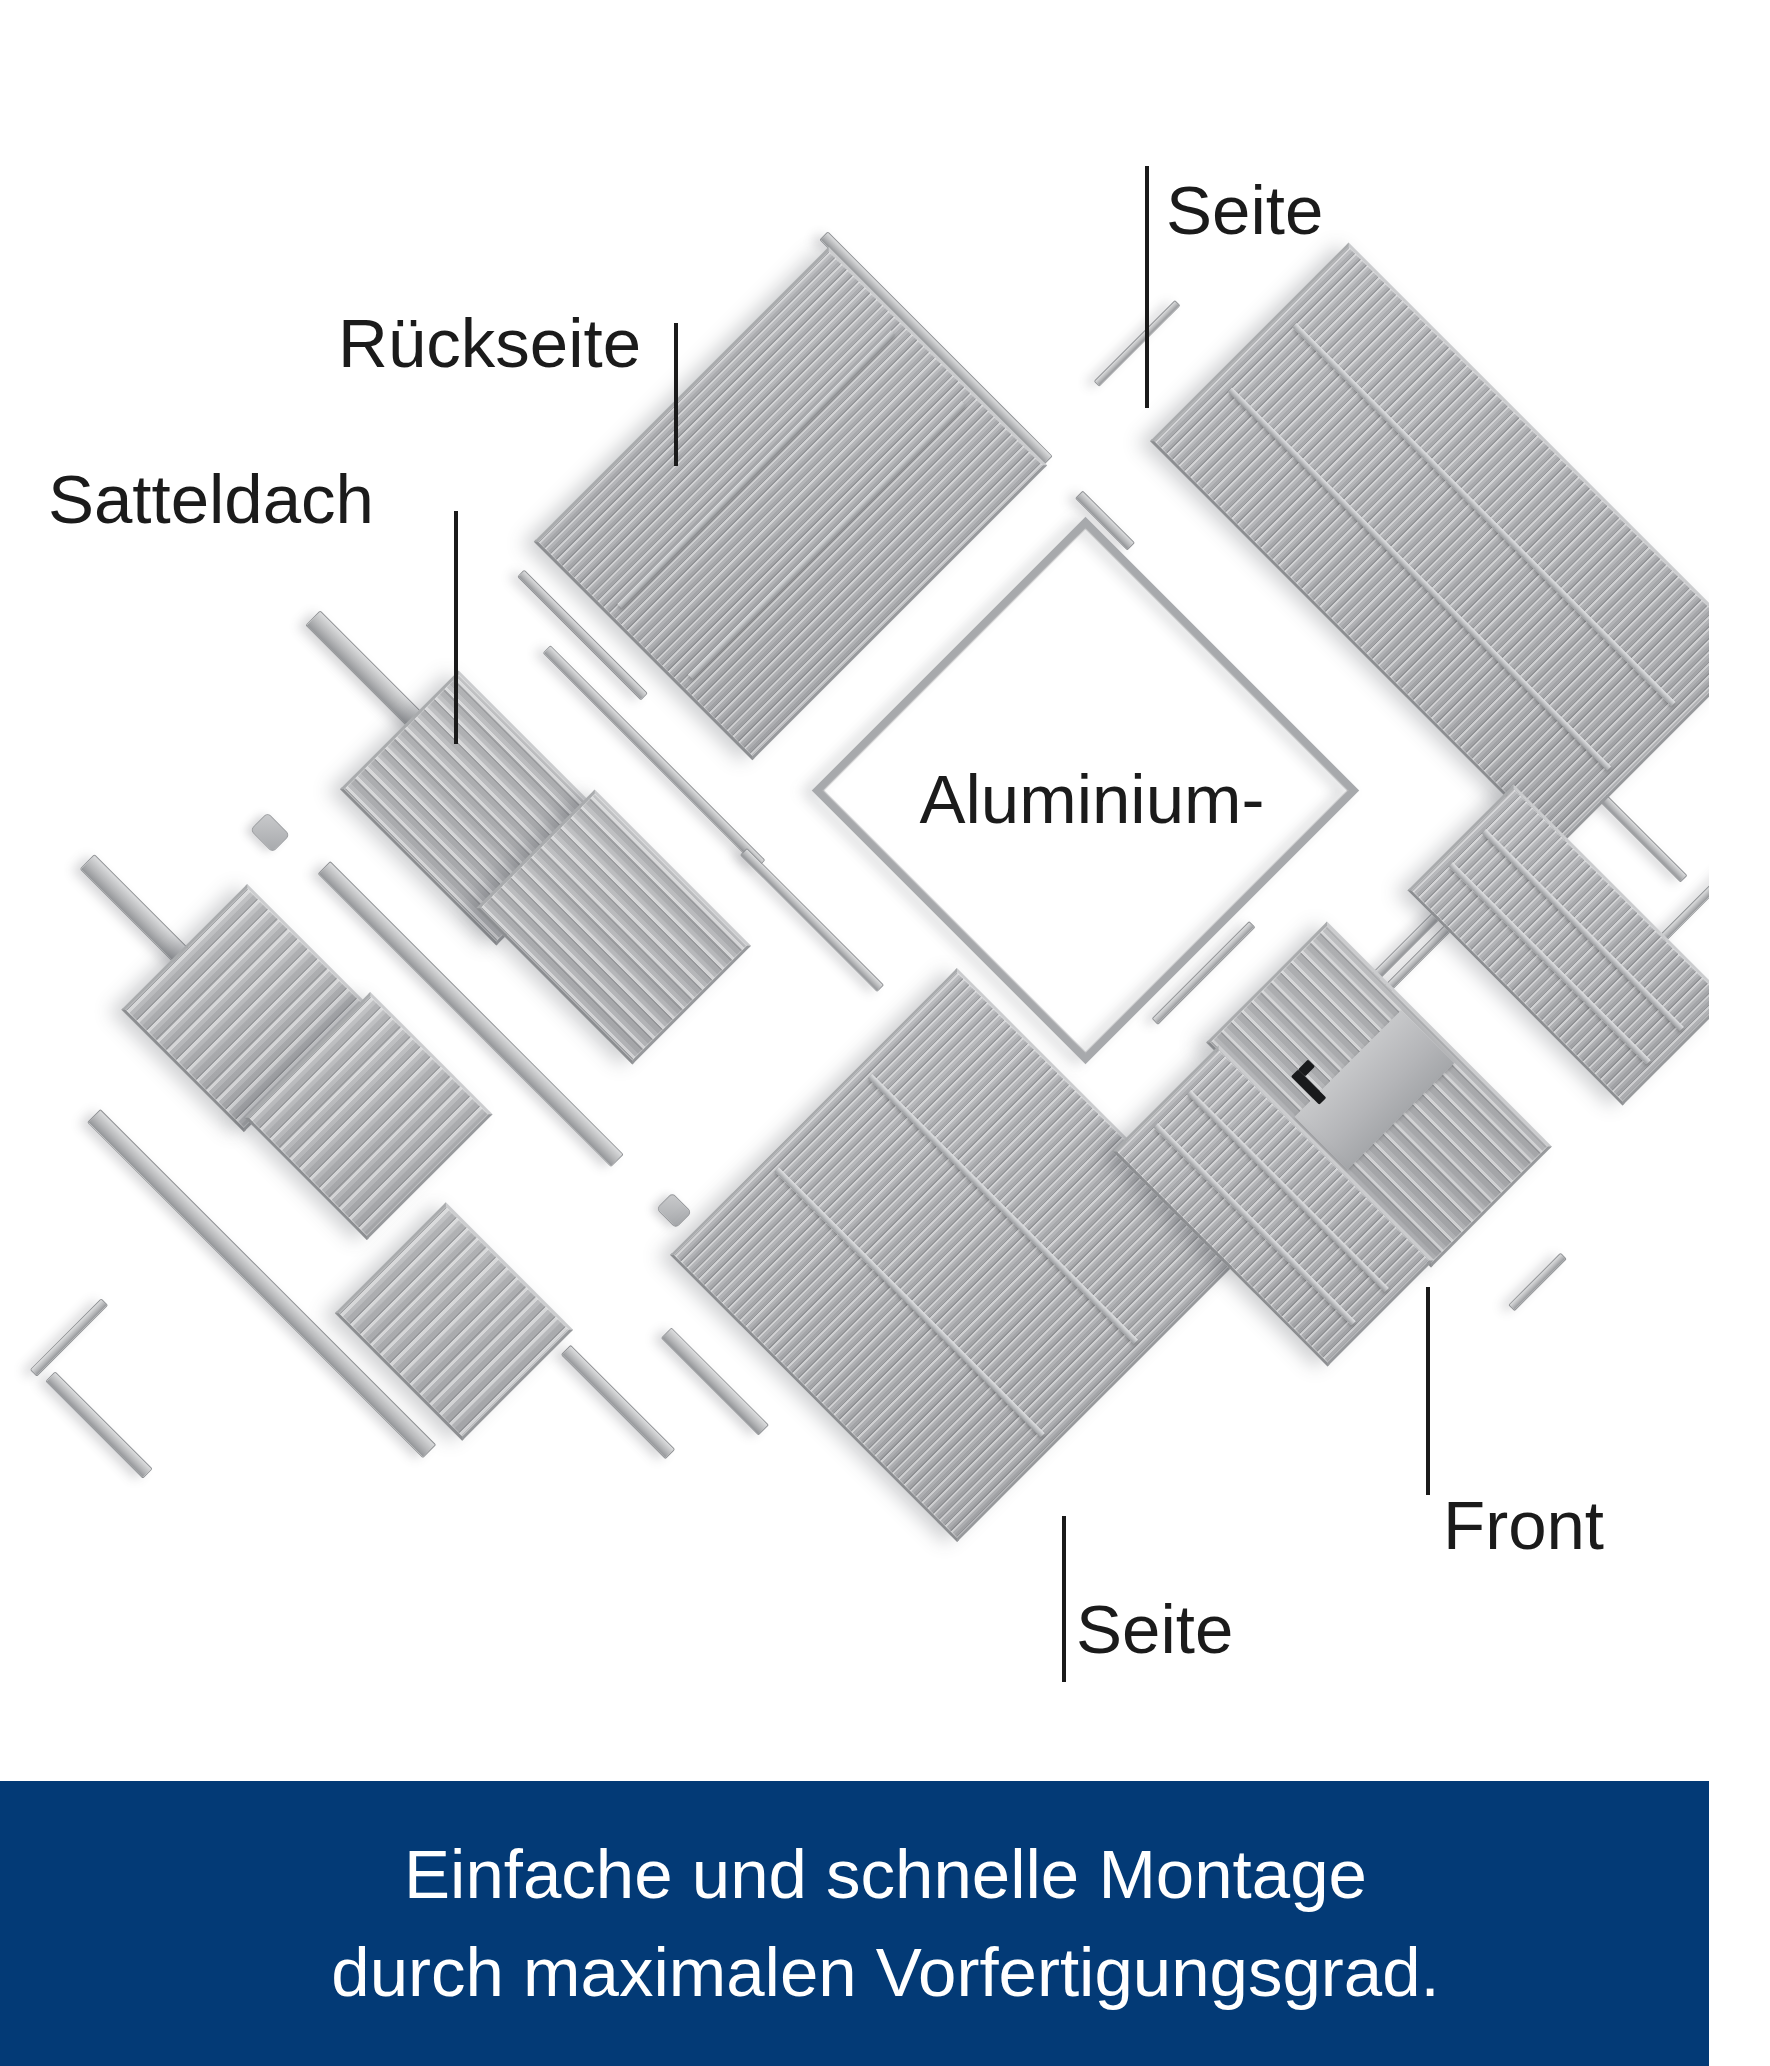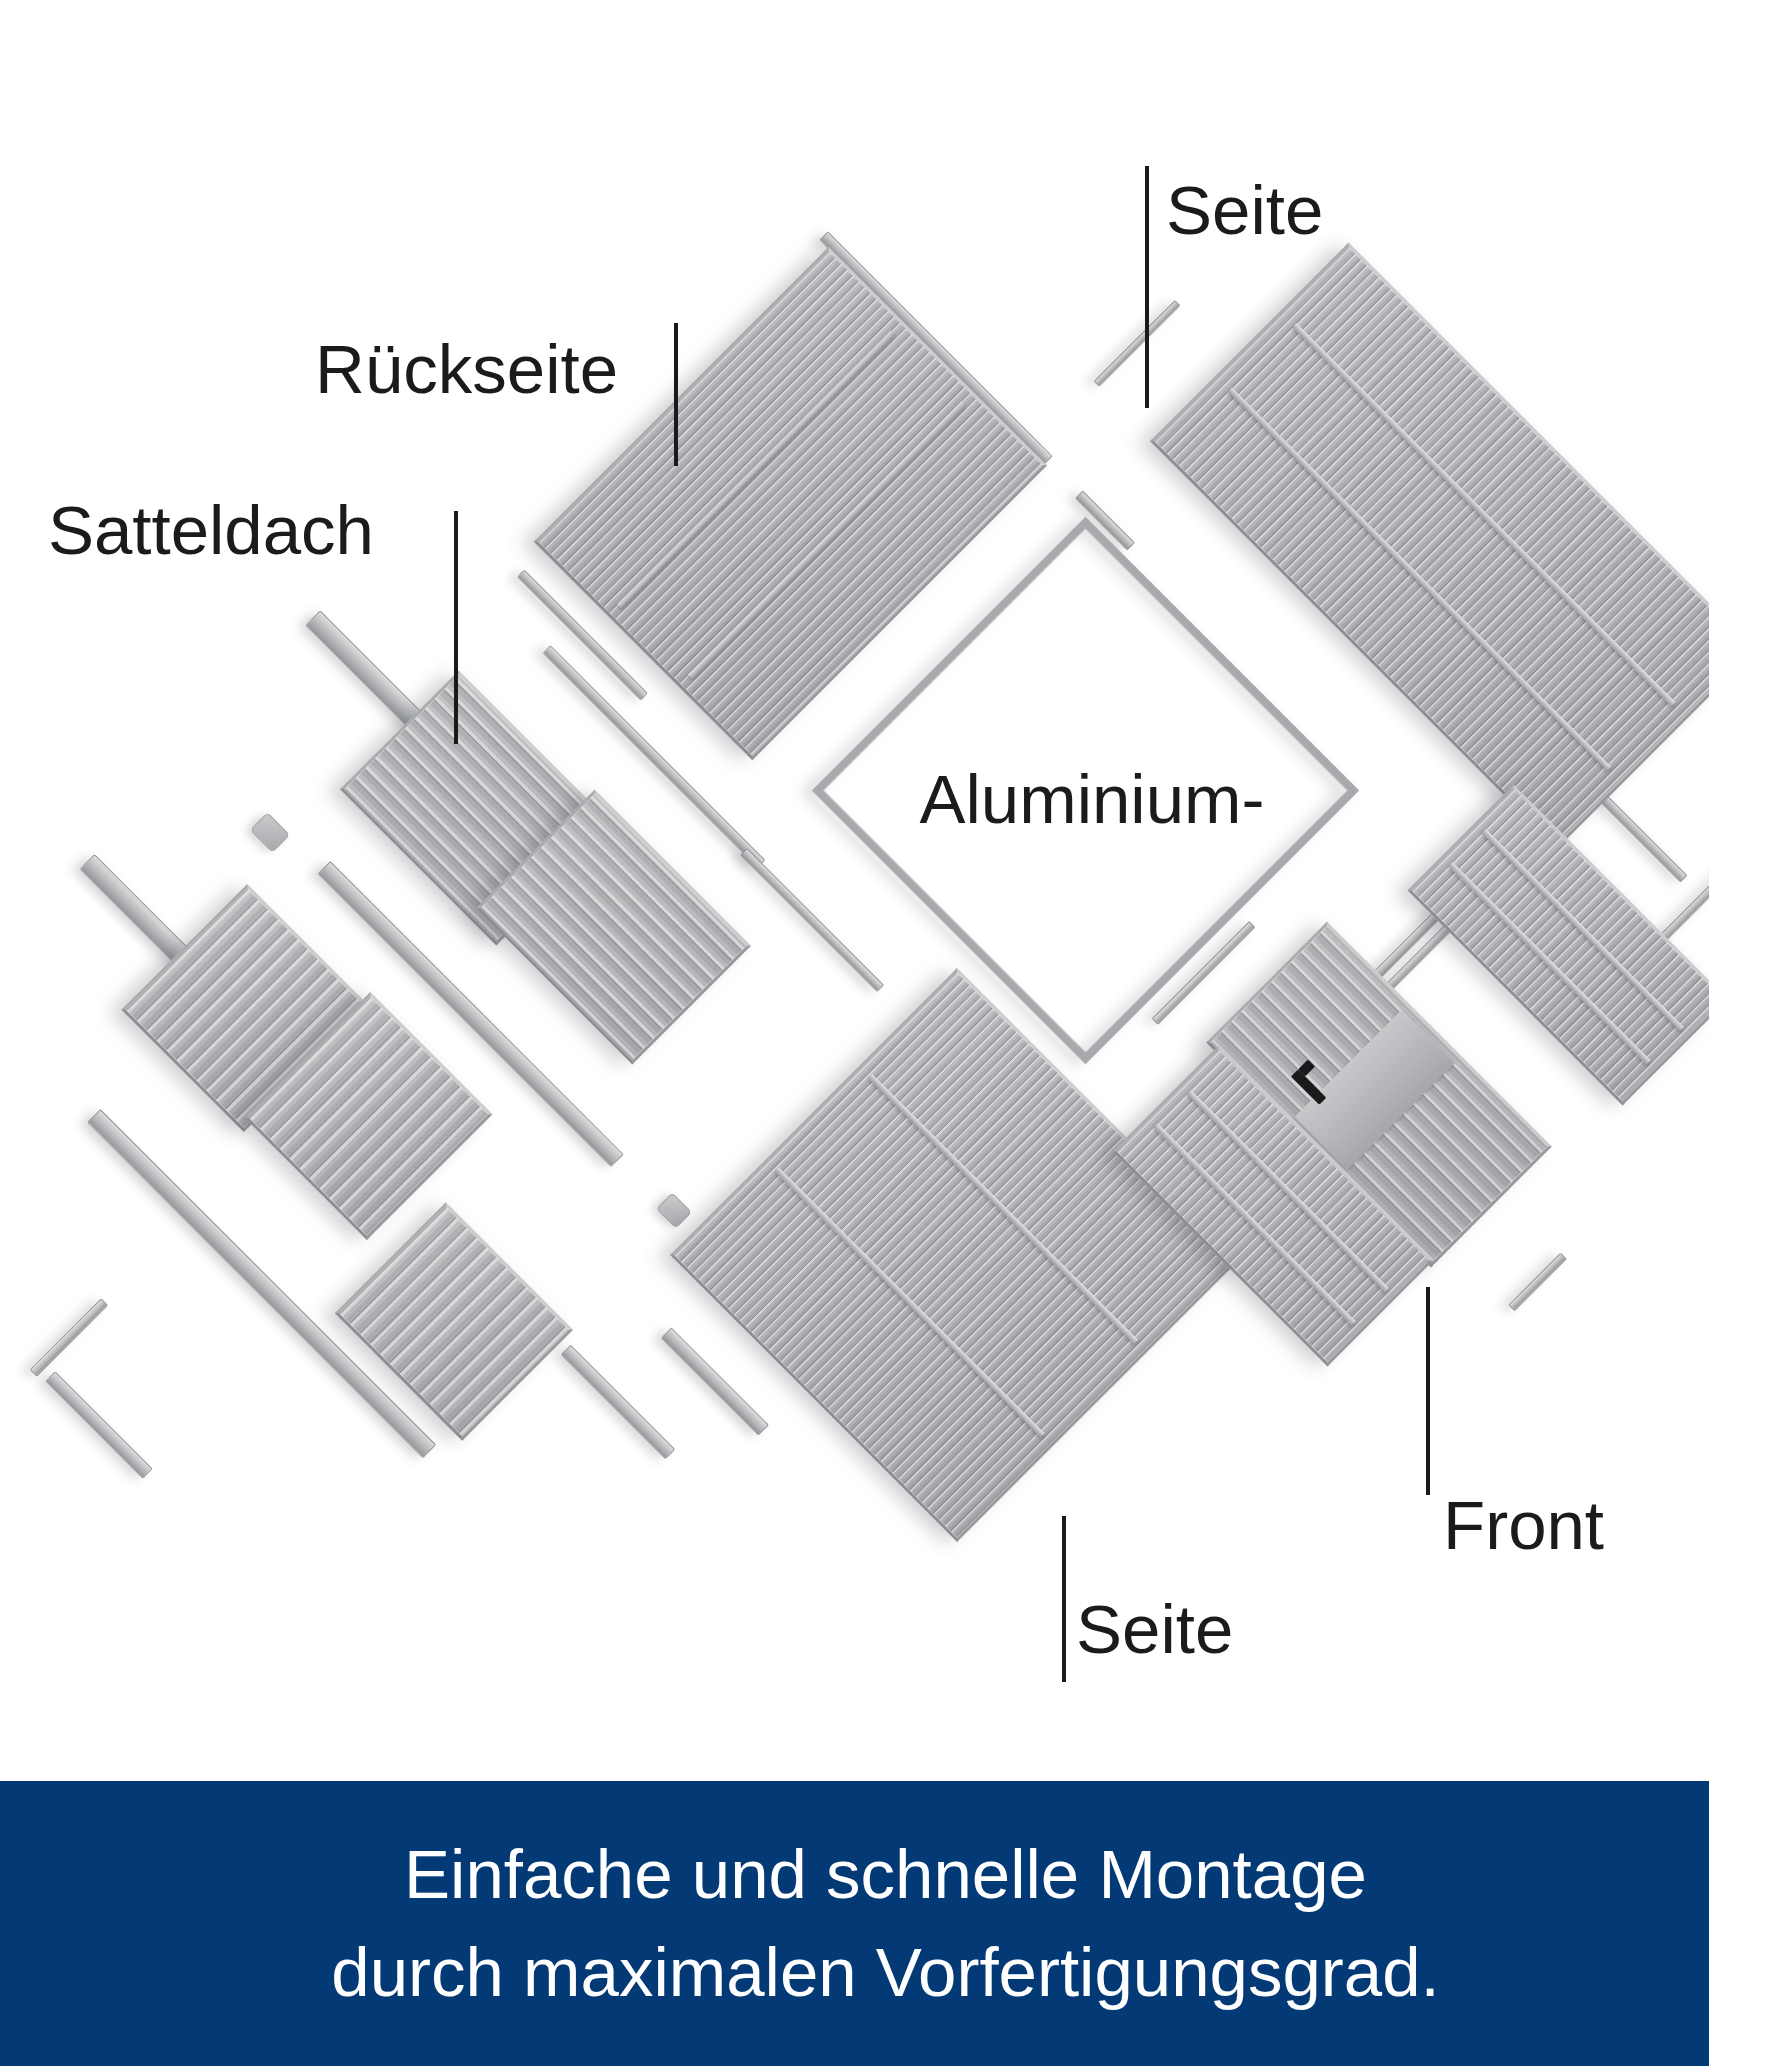--- a/index.html
+++ b/index.html
@@ -136,22 +136,22 @@
         <div class="sep-row" style="top: 66%;"></div>
       </div>
     </div>
   <div id="annotation-layer">
       <div class="tick" style="left: 1145px; top: 166px; height: 242px;"></div>
       <div class="tick" style="left: 674px; top: 323px; height: 143px;"></div>
       <div class="tick" style="left: 454px; top: 511px; height: 233px;"></div>
       <div class="tick" style="left: 1426px; top: 1287px; height: 208px;"></div>
       <div class="tick" style="left: 1062px; top: 1516px; height: 166px;"></div>
       <div class="label" style="top: 211px; left: 1166px; transform: translateY(-50%);">Seite</div>
-      <div class="label" style="top: 344px; right: 1091px; transform: translateY(-50%); margin-top: 26px;">Rückseite</div>
-      <div class="label" style="top: 531px; right: 1335px; transform: translateY(-50%);">Satteldach</div>
+      <div class="label" style="top: 344px; right: 1068px; transform: translateY(-50%);">Rückseite</div>
+      <div class="label" style="top: 500px; right: 1335px; transform: translateY(-50%);">Satteldach</div>
       <div class="label center" style="top: 794px; left: 1092px; transform: translate(-50%, -50%); margin-top: 6px;">
         <div>Aluminium-</div>
       </div>
       <div class="label" style="top: 1526px; left: 1443px; transform: translateY(-50%);">Front</div>
       <div class="label" style="top: 1630px; left: 1076px; transform: translateY(-50%);">Seite</div>
     </div>
   <div id="banner" style="top: 1781px; height: 285px; background: rgb(3, 58, 118);">
     <div class="banner-line">Einfache und schnelle Montage</div>
     <div class="banner-line">durch maximalen Vorfertigungsgrad.</div>
   </div>

